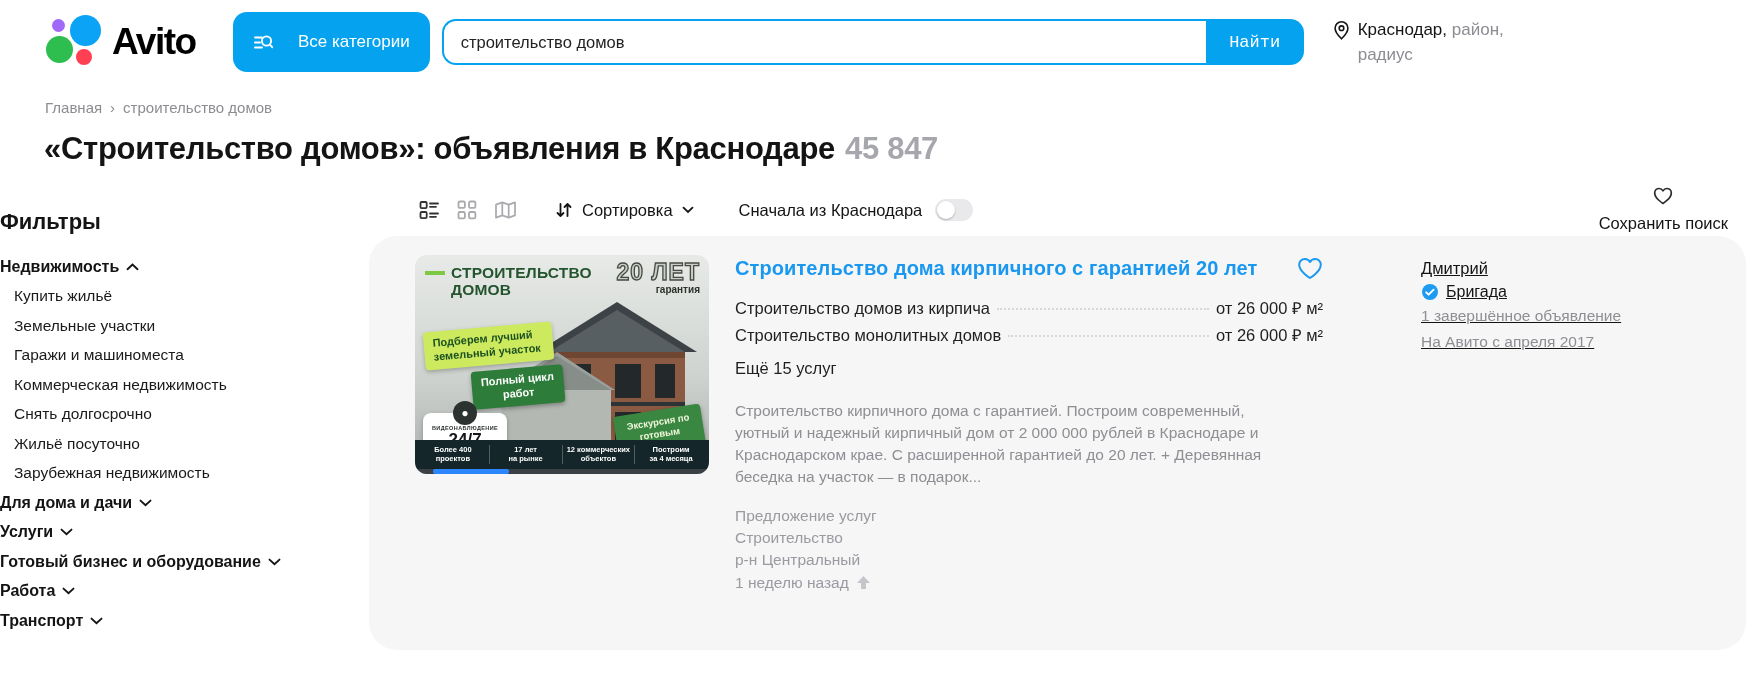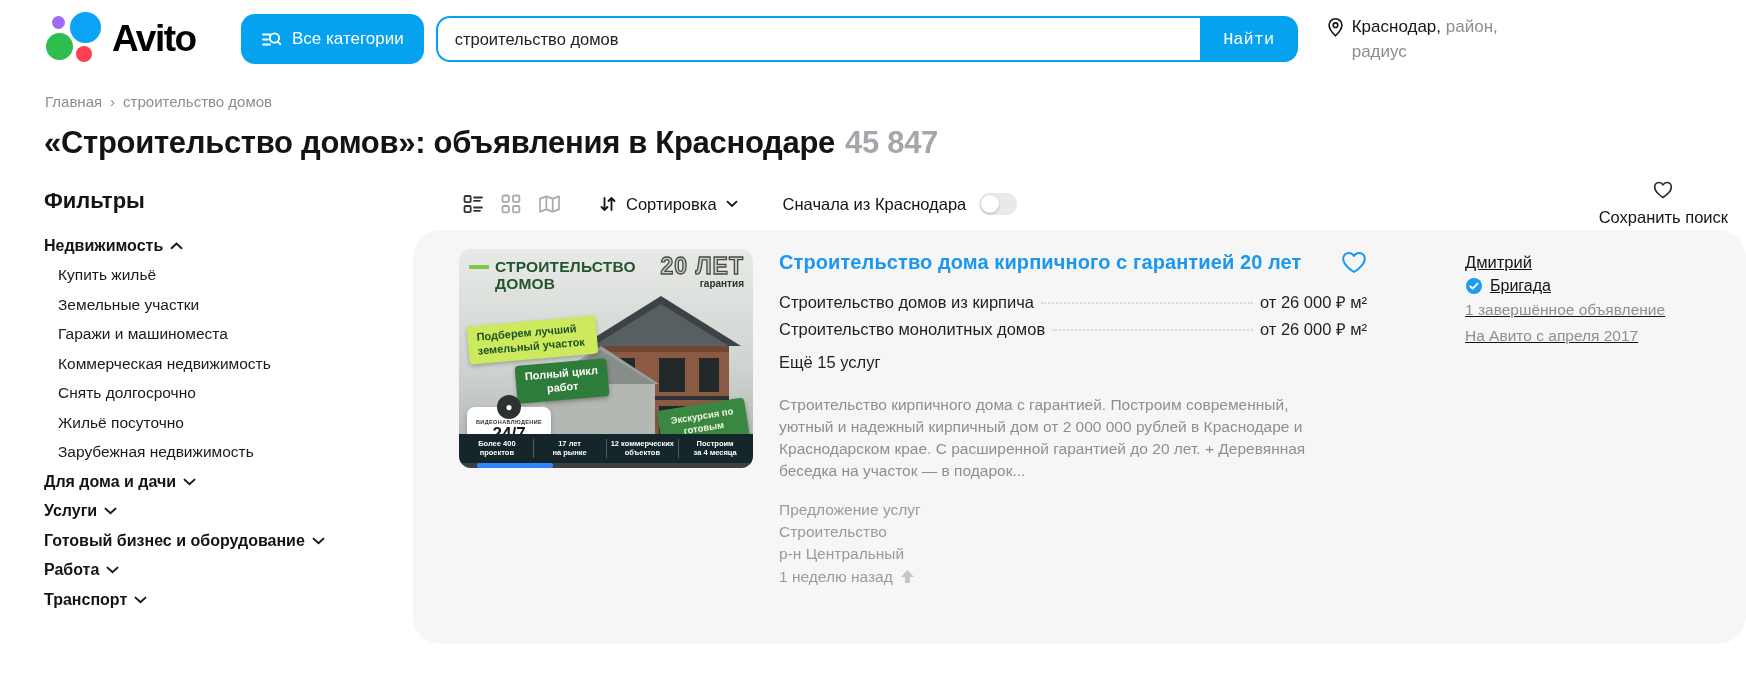--- a/index.html
+++ b/index.html
@@ -15,23 +15,23 @@
   .logo { display:flex; align-items:center; width:170px; flex-shrink:0; cursor:pointer; }
   .logo-dots { position:relative; width:62px; height:54px; flex-shrink:0; }
   .dot { position:absolute; border-radius:50%; }
   .dot-purple { width:13px; height:13px; background:#a169f7; left:8px; top:4px; }
   .dot-blue   { width:31px; height:31px; background:#0aa3f5; left:26px; top:0; }
   .dot-green  { width:27px; height:27px; background:#2dbe4f; left:2px; top:21px; }
   .dot-red    { width:16px; height:16px; background:#ff4053; left:32px; top:34px; }
   .logo-text { font-size:37px; font-weight:700; letter-spacing:-1.5px; color:#000; margin-left:6px; }
 
   .cat-btn {
-    margin-left:27px; height:50px; padding:0 20px; border:none; border-radius:14px;
+    margin-left:19px; height:60px; padding:0 20px; border:none; border-radius:14px;
     background:#05a2f0; color:#fff; font-size:17px; font-family:inherit;
-    display:flex; align-items:center; gap:10px; cursor:pointer; flex-shrink:0;
+    display:flex; align-items:center; gap:24px; cursor:pointer; flex-shrink:0;
   }
   .search-wrap { display:flex; margin-left:12px; height:46px; flex-shrink:0; }
   .search-input {
     width:764px; height:46px; border:2px solid #05a2f0; border-right:none;
     border-radius:14px 0 0 14px; padding:0 17px; font-size:16.5px; color:#222;
     font-family:inherit; outline:none; background:#fff;
   }
   .search-btn {
     width:98px; height:46px; border:none; border-radius:0 14px 14px 0;
     background:#05a2f0; color:#fff; font-size:17px; font-family:Liberation Mono, monospace; cursor:pointer;
@@ -41,21 +41,21 @@
   .loc-gray { color:#8c8c92; }
   .loc-city { color:#141414; }
 
   
   .breadcrumb { margin:27px 0 0 45px; font-size:15px; color:#8c8c92; display:flex; gap:8px; align-items:center; }
   .crumb { cursor:pointer; }
   .page-title { margin:15px 0 0 44px; font-size:31px; font-weight:700; color:#141414; letter-spacing:-0.3px; }
   .page-count { color:#a6a6ad; margin-left:10px; }
 
   
-  .content { display:flex; margin-top:25px; padding-left:44px; align-items:flex-start; }
+  .content { display:flex; margin-top:25px; align-items:center; }
   .sidebar { width:369px; flex-shrink:0; }
   .filters-heading { font-size:22px; font-weight:700; margin:2px 0 17px; }
   .f-item { display:flex; align-items:center; height:29.5px; font-size:16px; cursor:pointer; gap:7px; }
   .f-group { font-weight:700; }
   .f-sub { padding-left:14px; font-weight:400; font-size:15.5px; color:#1a1a1a; }
   .chev { flex-shrink:0; }
 
   .main { flex:1; min-width:0; }
   .toolbar { display:flex; align-items:center; padding:4px 18px 0 50px; height:32px; }
   .view-icons { display:flex; gap:17px; align-items:center; }

